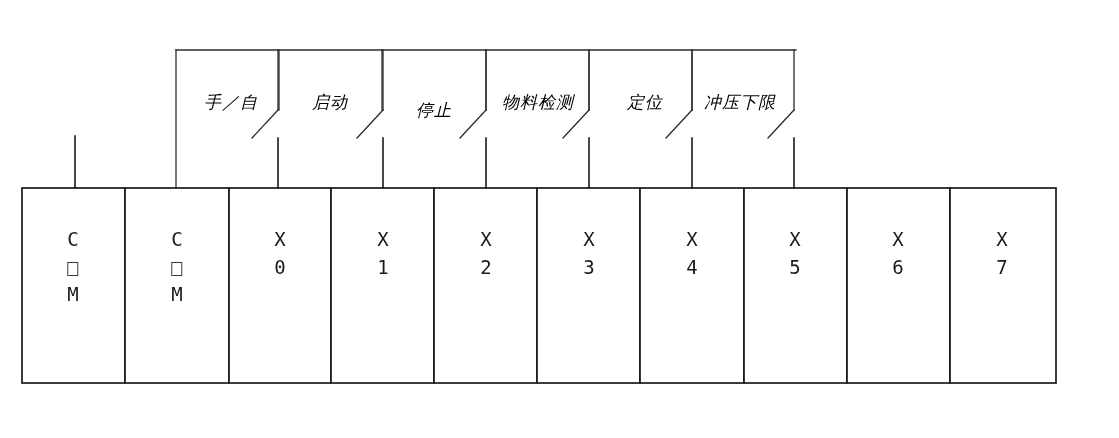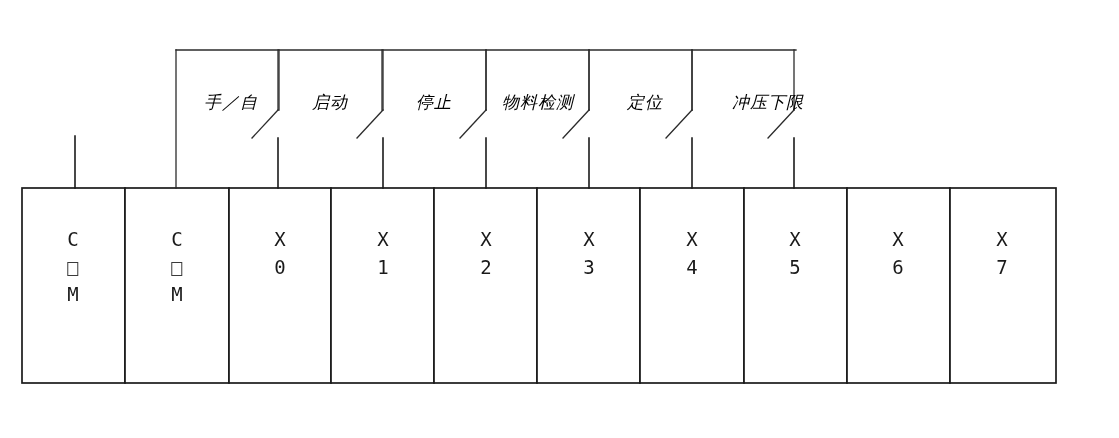--- a/index.html
+++ b/index.html
@@ -137,24 +137,24 @@
         </g>
       </g>
     <g id="stub-group">
         <line x1="75" y1="136" x2="75" y2="188" class="wire"></line>
       </g>
   </svg>
 
   <div id="switch-labels">
       <div class="switch-label" style="left: 231px; top: 102px;">手／自</div>
       <div class="switch-label" style="left: 330px; top: 102px; text-align: center;">启动</div>
-      <div class="switch-label" style="left: 434px; top: 102px;">停止</div>
+      <div class="switch-label" style="left: 434px; top: 110px;">停止</div>
       <div class="switch-label" style="left: 538px; top: 102px;">物料检测</div>
       <div class="switch-label" style="left: 645px; top: 102px; text-align: right;">定位</div>
-      <div class="switch-label" style="left: 740px; top: 102px; margin-left: 28px;">冲压下限</div>
+      <div class="switch-label" style="left: 740px; top: 102px;">冲压下限</div>
     </div>
   <div id="terminal-labels">
       <div class="terminal-label" style="left: 73px; top: 226px;"><span>C</span><span><i class="tofu"></i></span><span>M</span></div>
       <div class="terminal-label" style="left: 177px; top: 226px;"><span>C</span><span><i class="tofu"></i></span><span>M</span></div>
       <div class="terminal-label" style="left: 280px; top: 226px;"><span>X</span><span>0</span></div>
       <div class="terminal-label" style="left: 383px; top: 226px;"><span>X</span><span>1</span></div>
       <div class="terminal-label" style="left: 486px; top: 226px;"><span>X</span><span>2</span></div>
       <div class="terminal-label" style="left: 589px; top: 226px;"><span>X</span><span>3</span></div>
       <div class="terminal-label" style="left: 692px; top: 226px;"><span>X</span><span>4</span></div>
       <div class="terminal-label" style="left: 795px; top: 226px;"><span>X</span><span>5</span></div>

